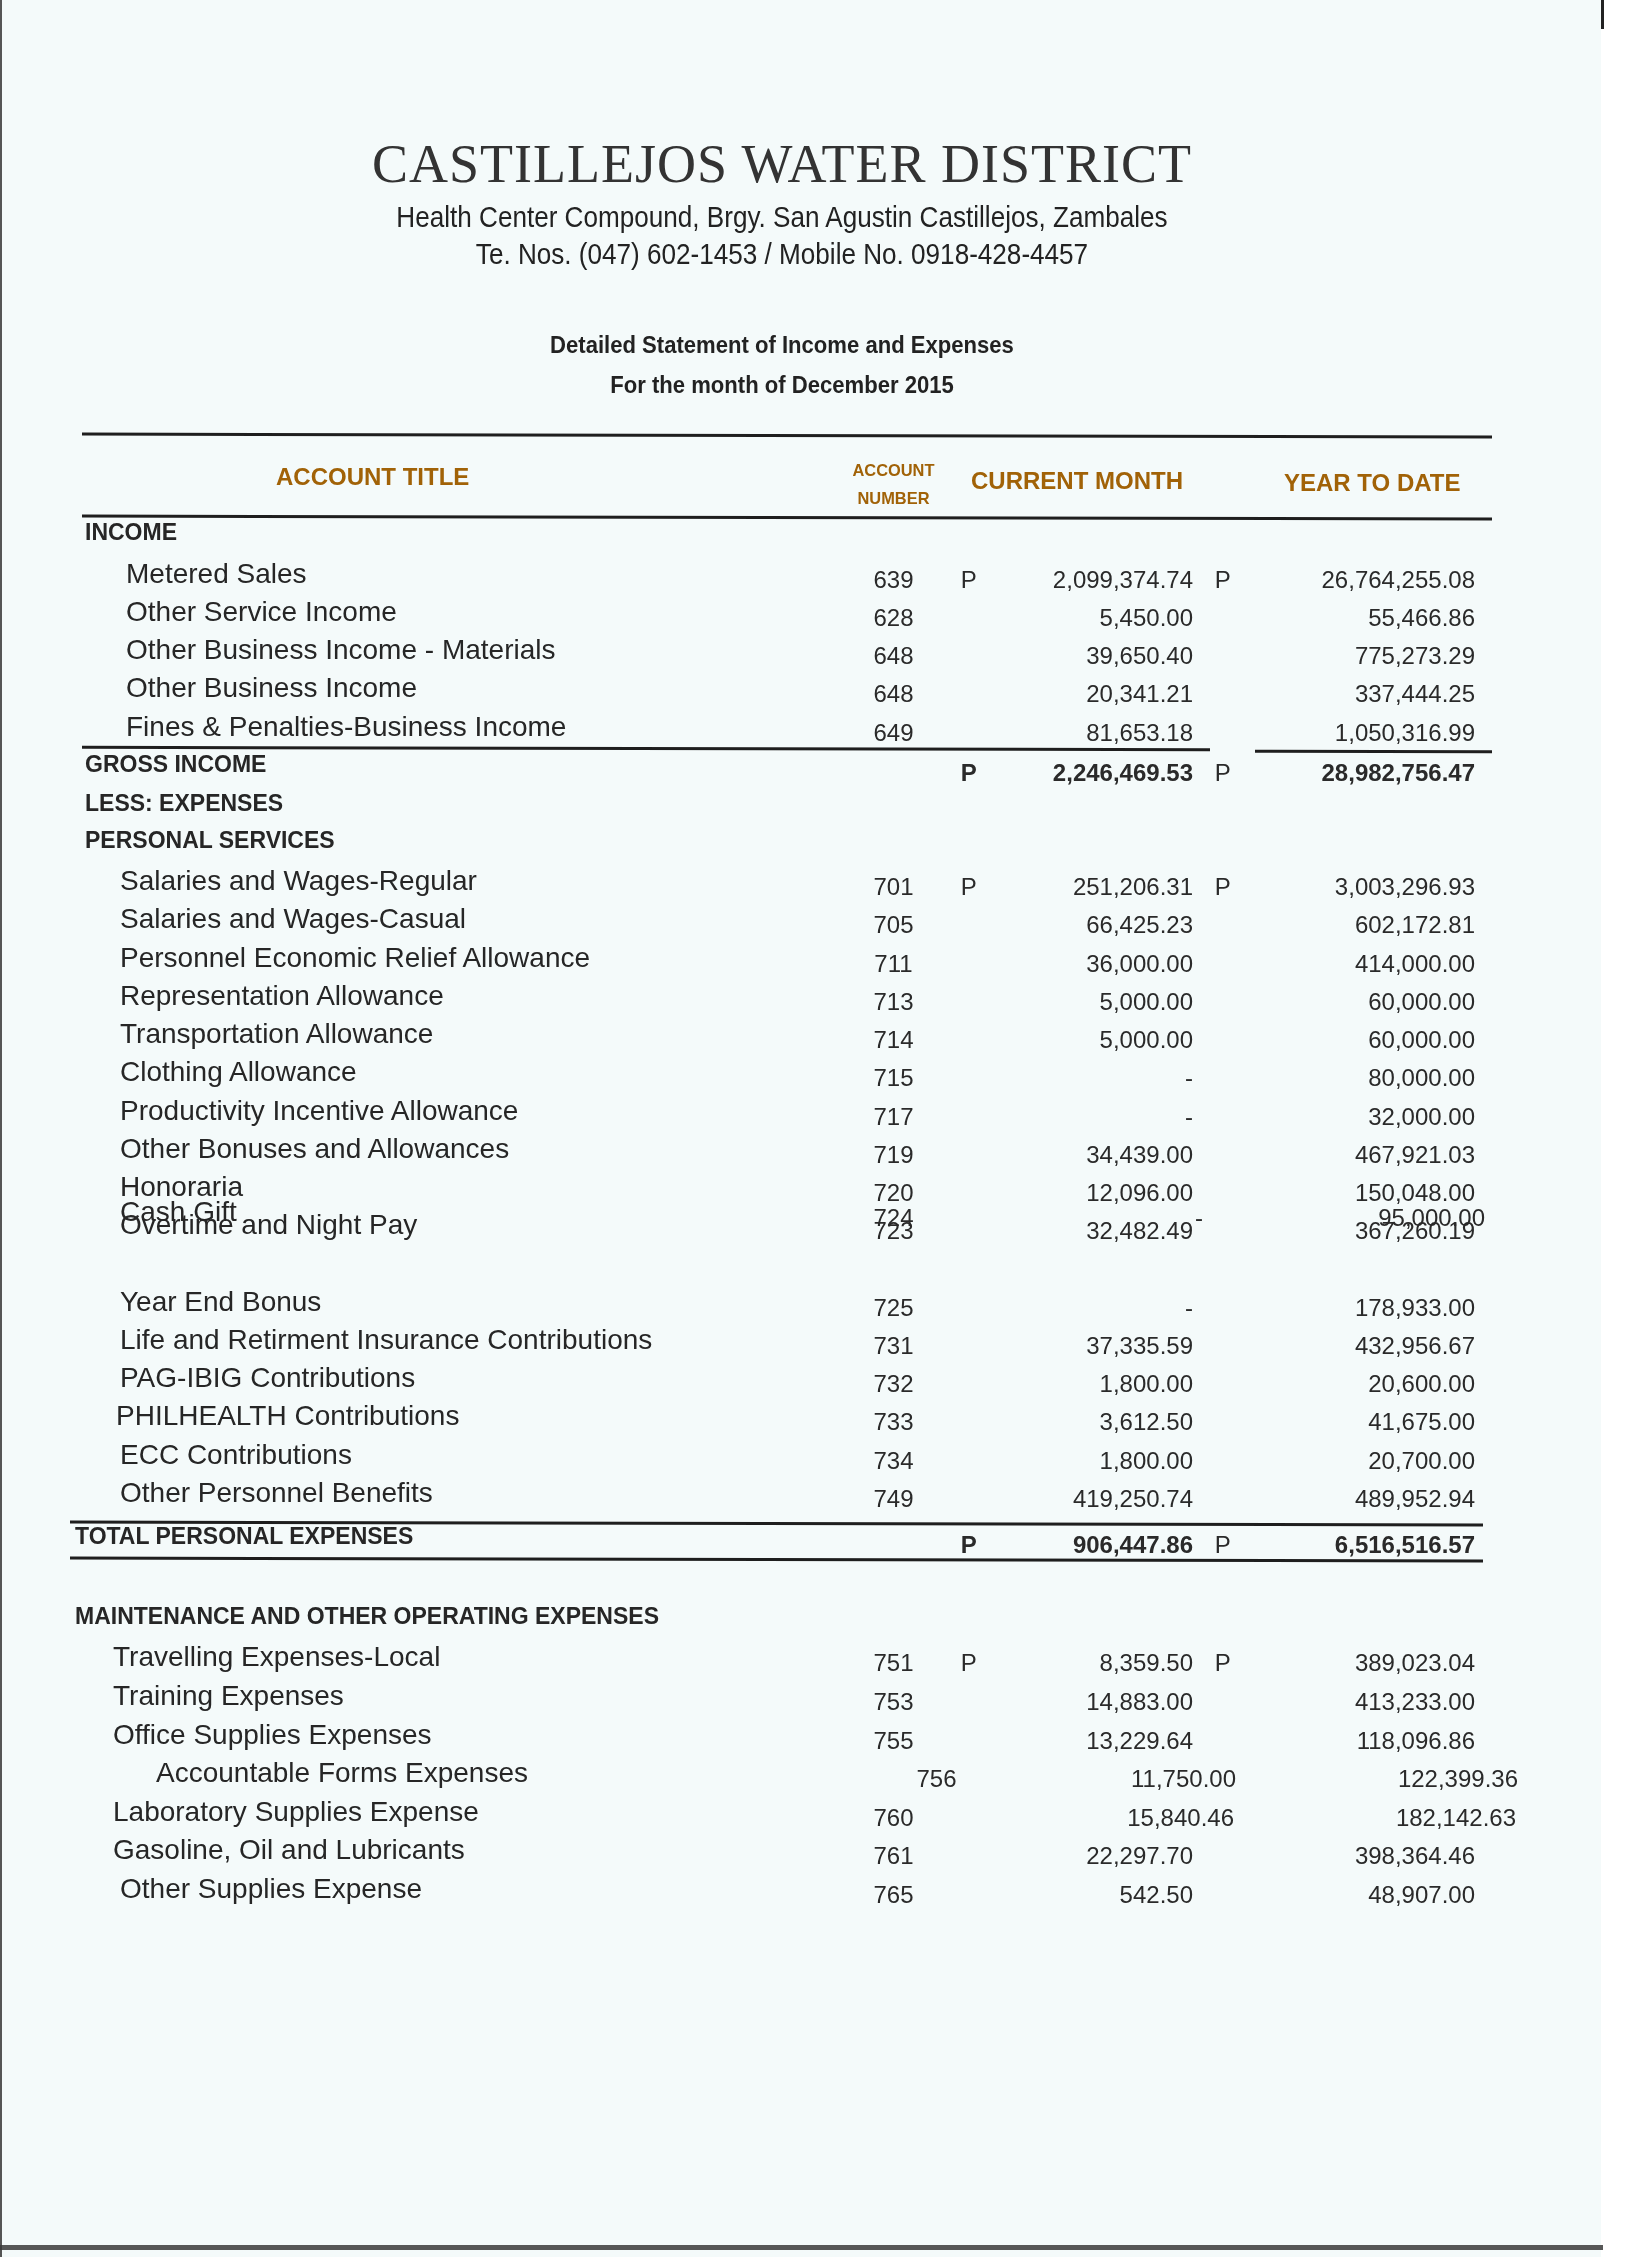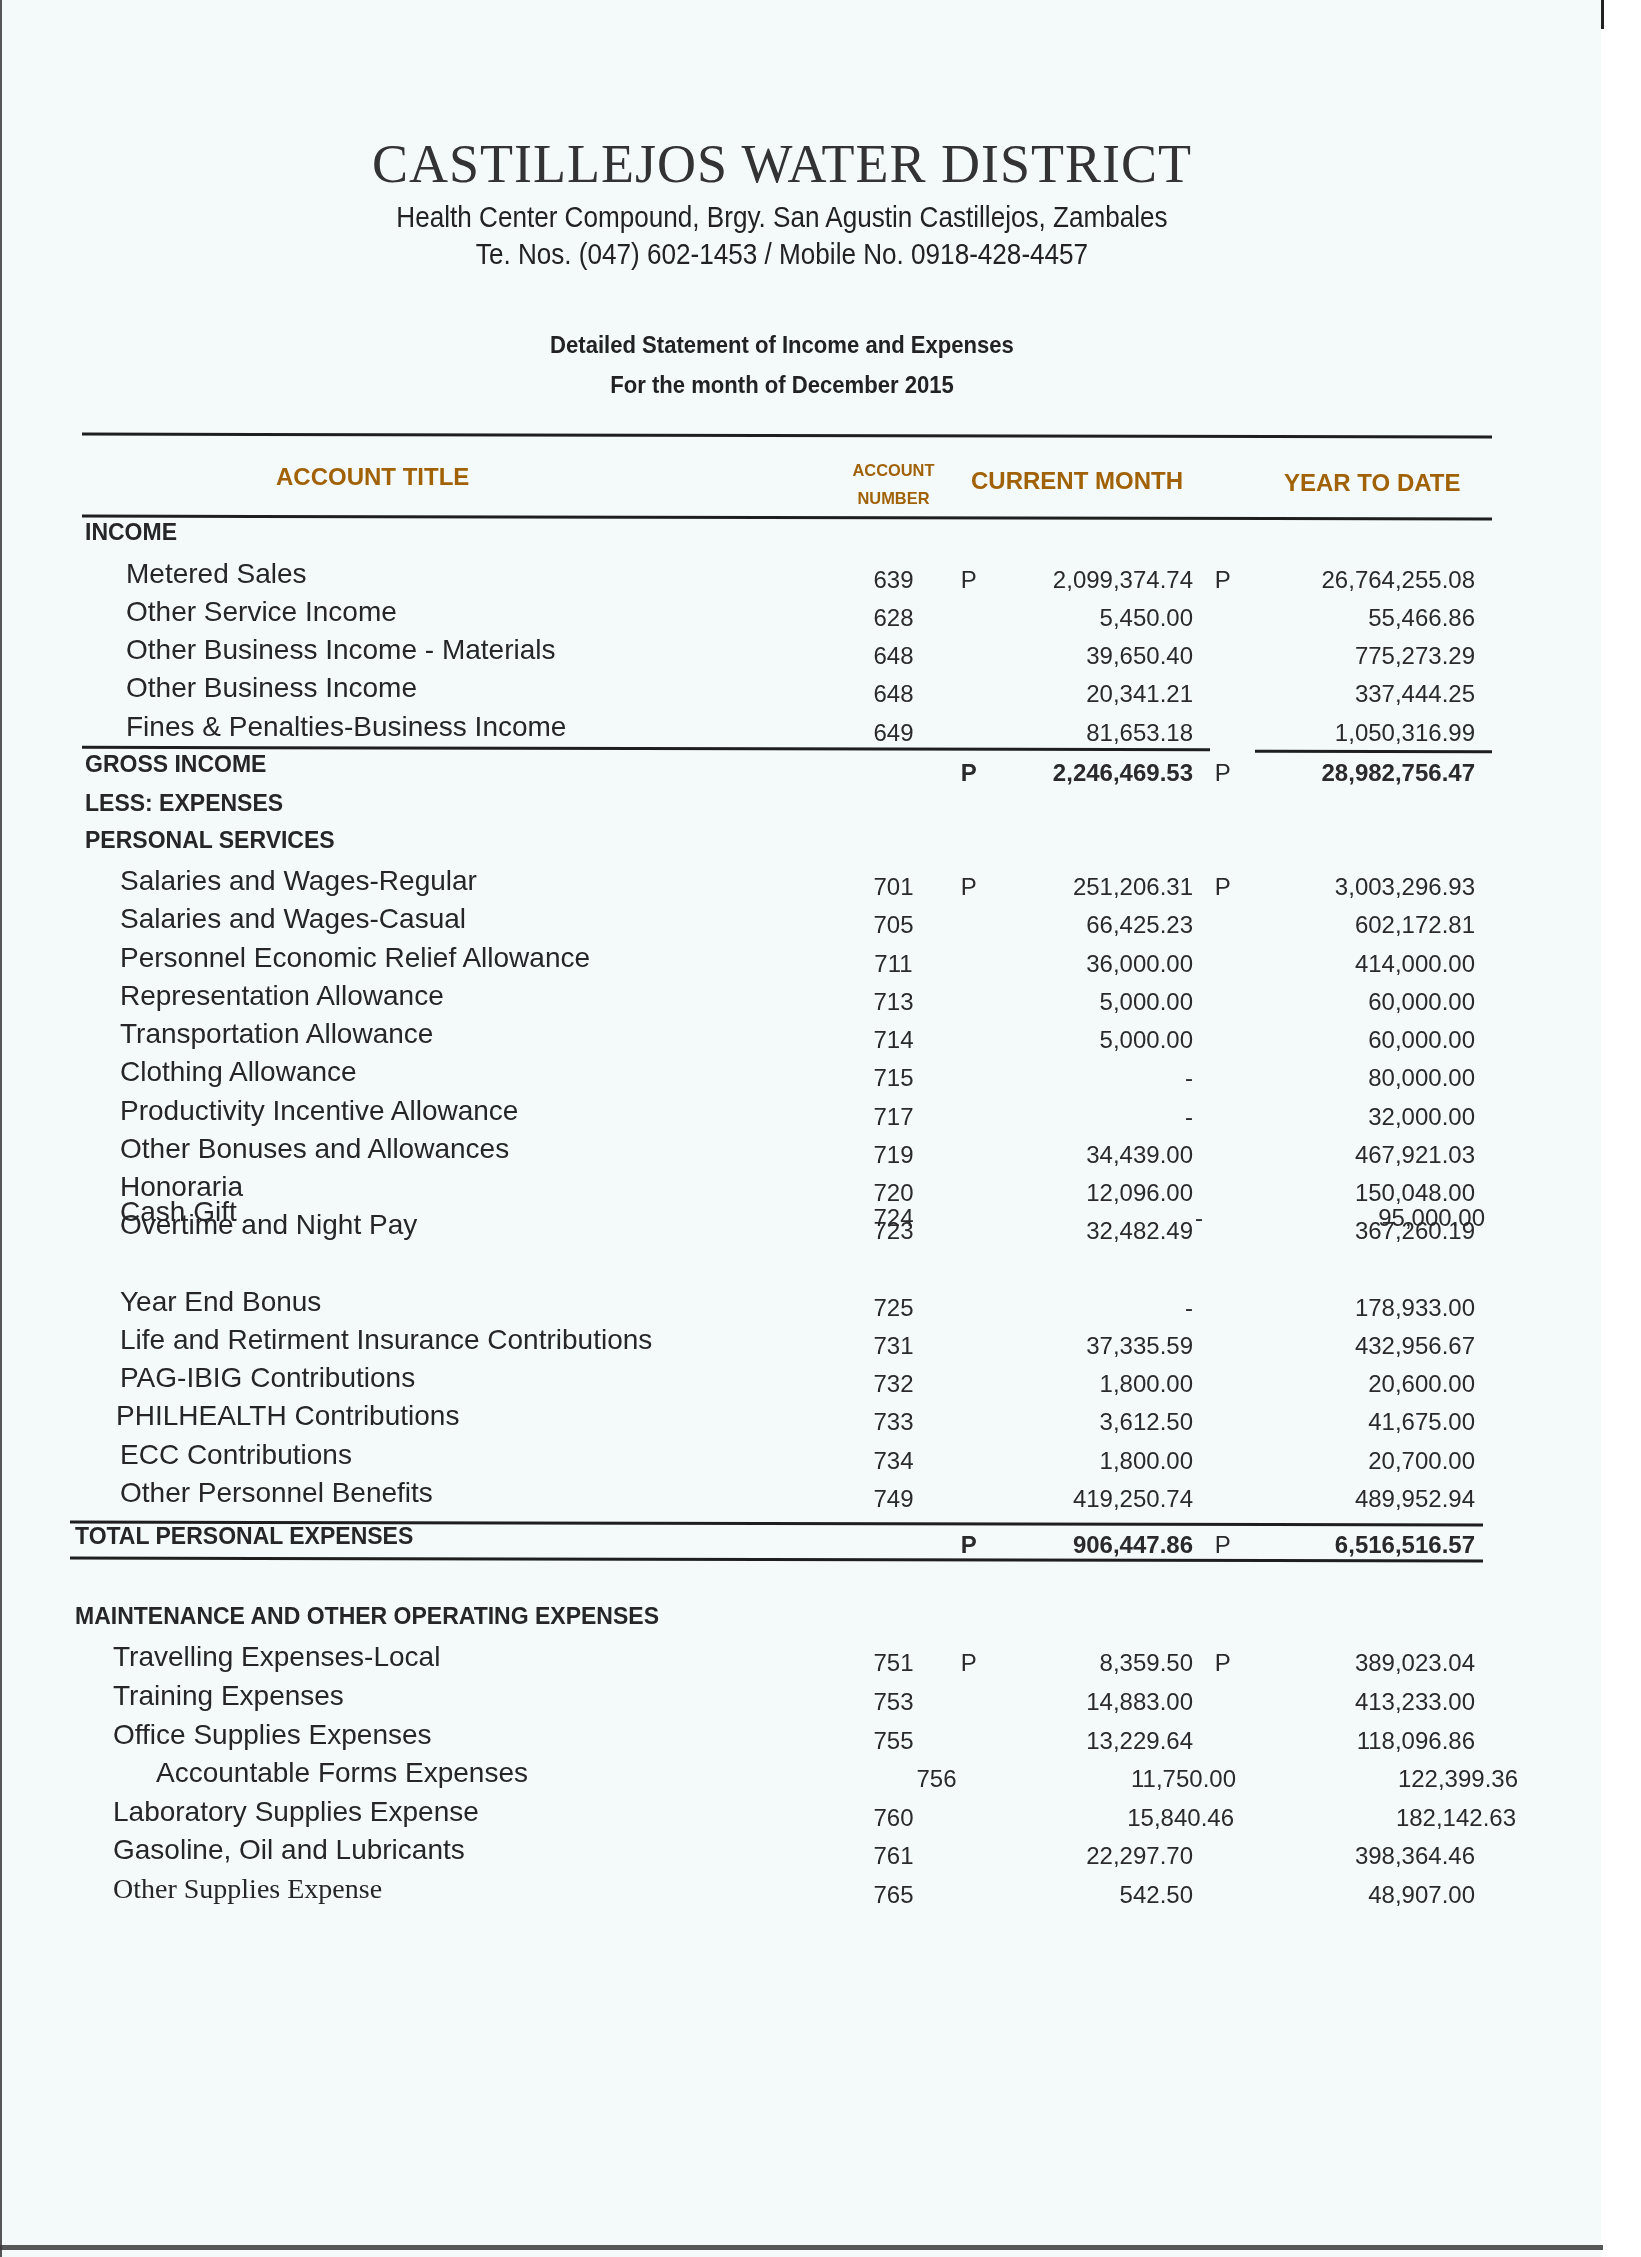--- a/index.html
+++ b/index.html
@@ -274,19 +274,19 @@
       <span class="num cm">15,840.46</span>
       <span class="num ytd">182,142.63</span>
     </div>
     <div class="row" style="top: 1834px;">
       <span class="label item" style="left: 113px;">Gasoline, Oil and Lubricants</span>
       <span class="num acct">761</span>
       <span class="num cm">22,297.70</span>
       <span class="num ytd">398,364.46</span>
     </div>
     <div class="row" style="top: 1873px;">
-      <span class="label item" style="left: 113px; font-family: Liberation Serif, serif;">Other Supplies Expense</span>
+      <span class="label item" style="left: 120px;">Other Supplies Expense</span>
       <span class="num acct">765</span>
       <span class="num cm">542.50</span>
       <span class="num ytd">48,907.00</span>
     </div>
   </div>
 
 
 </body></html>

